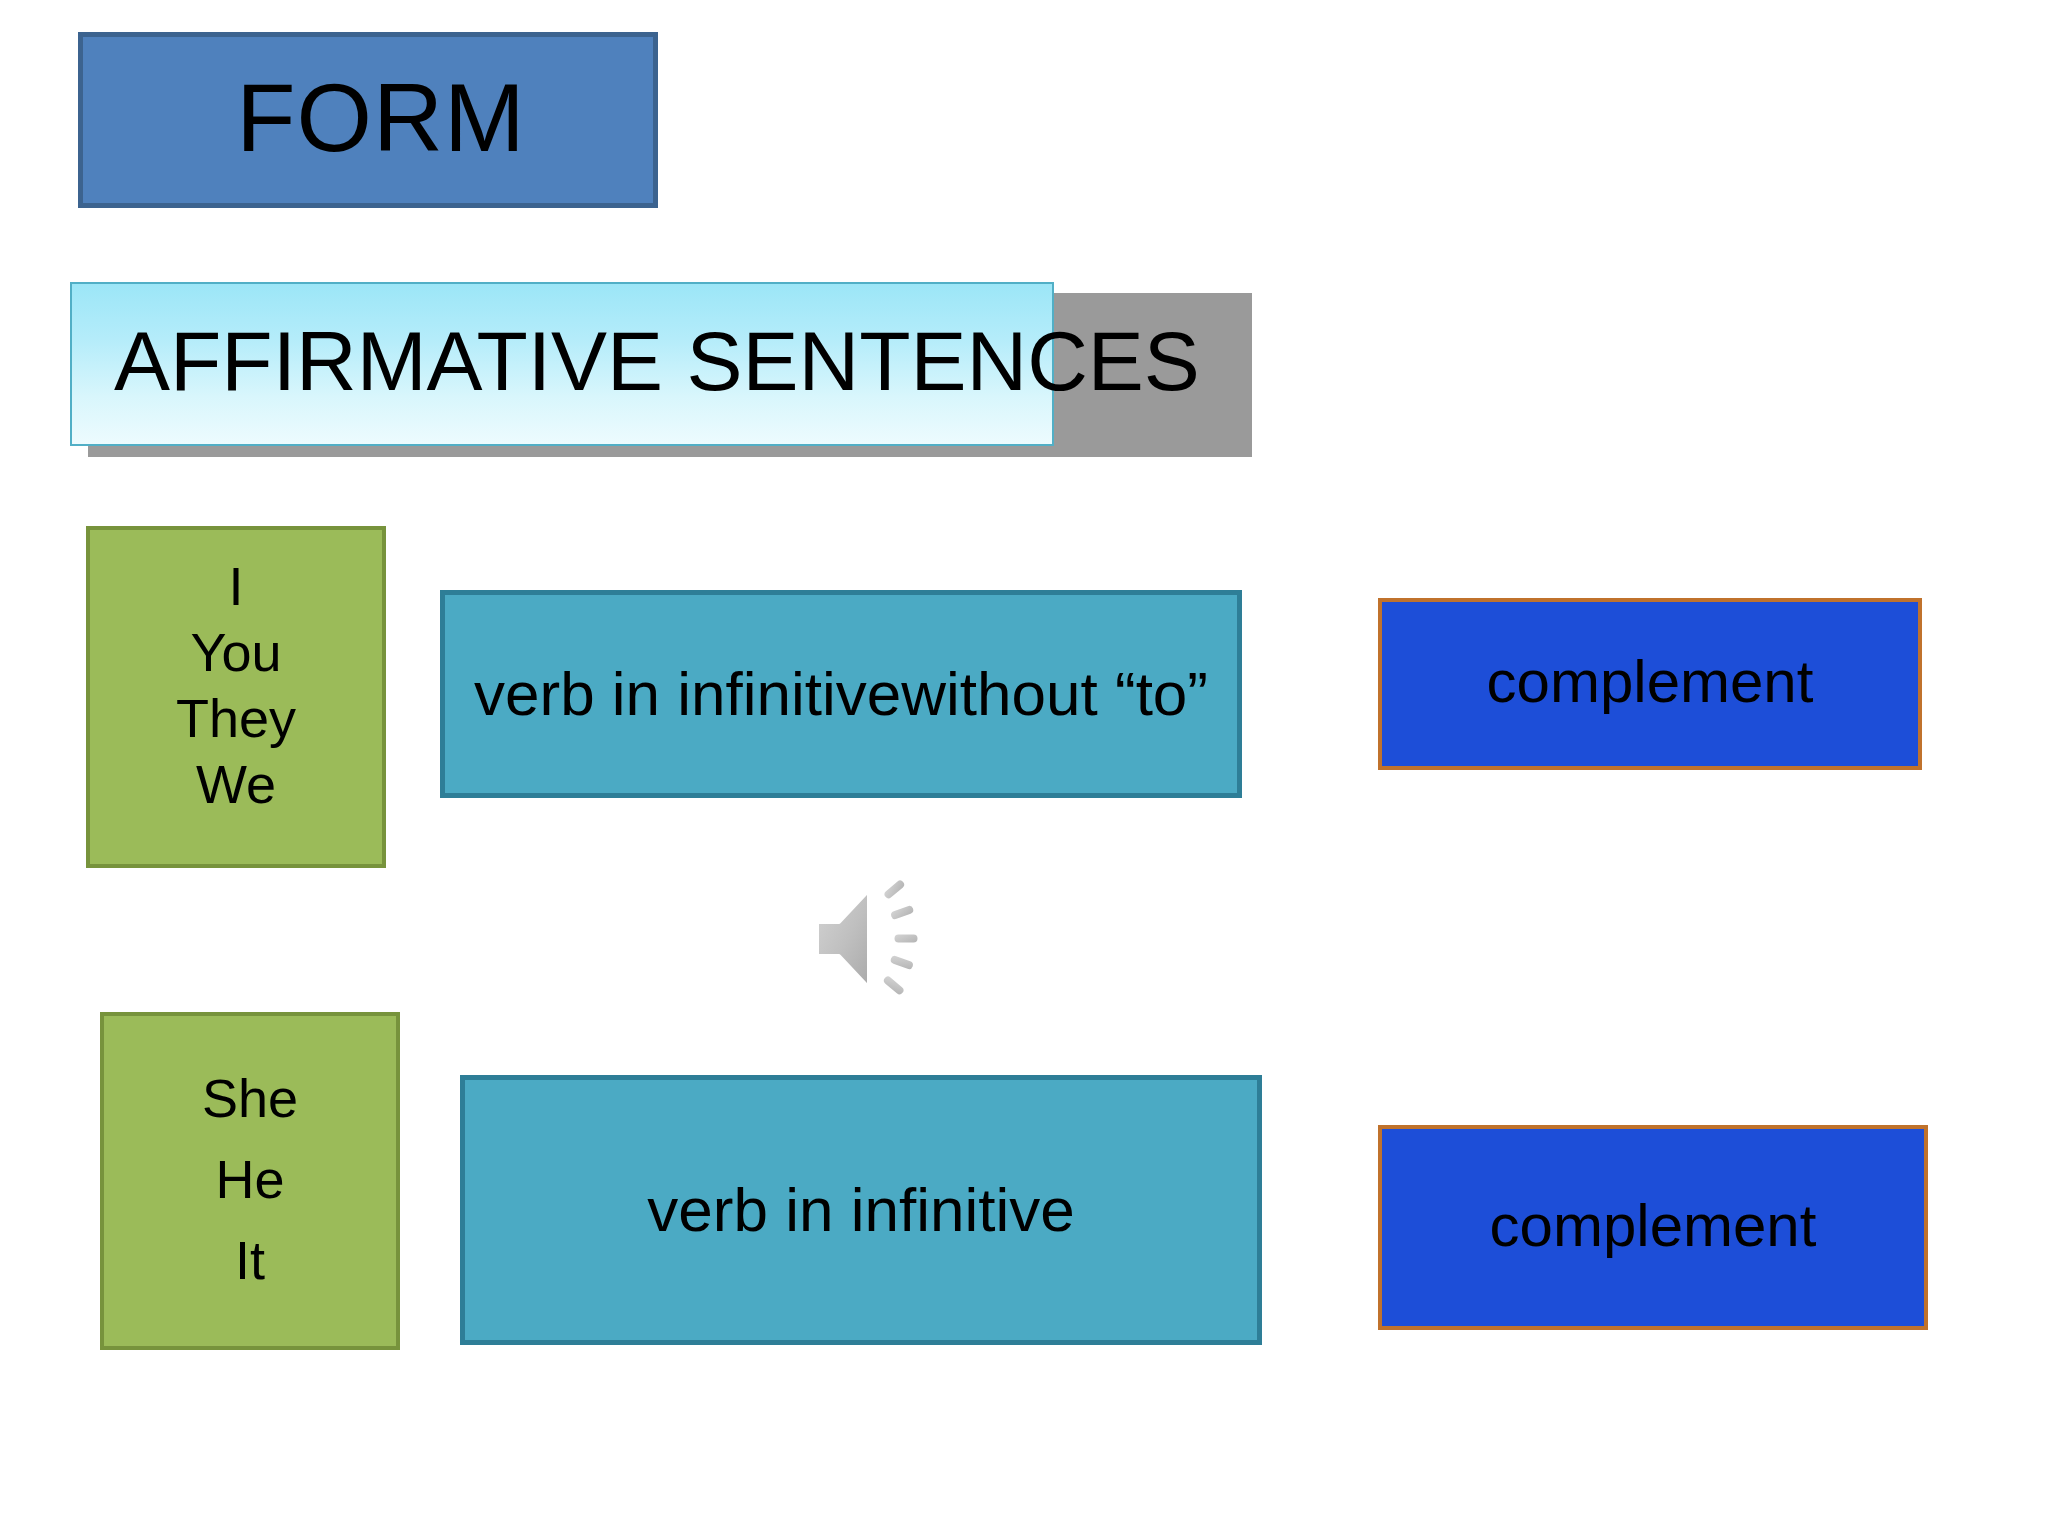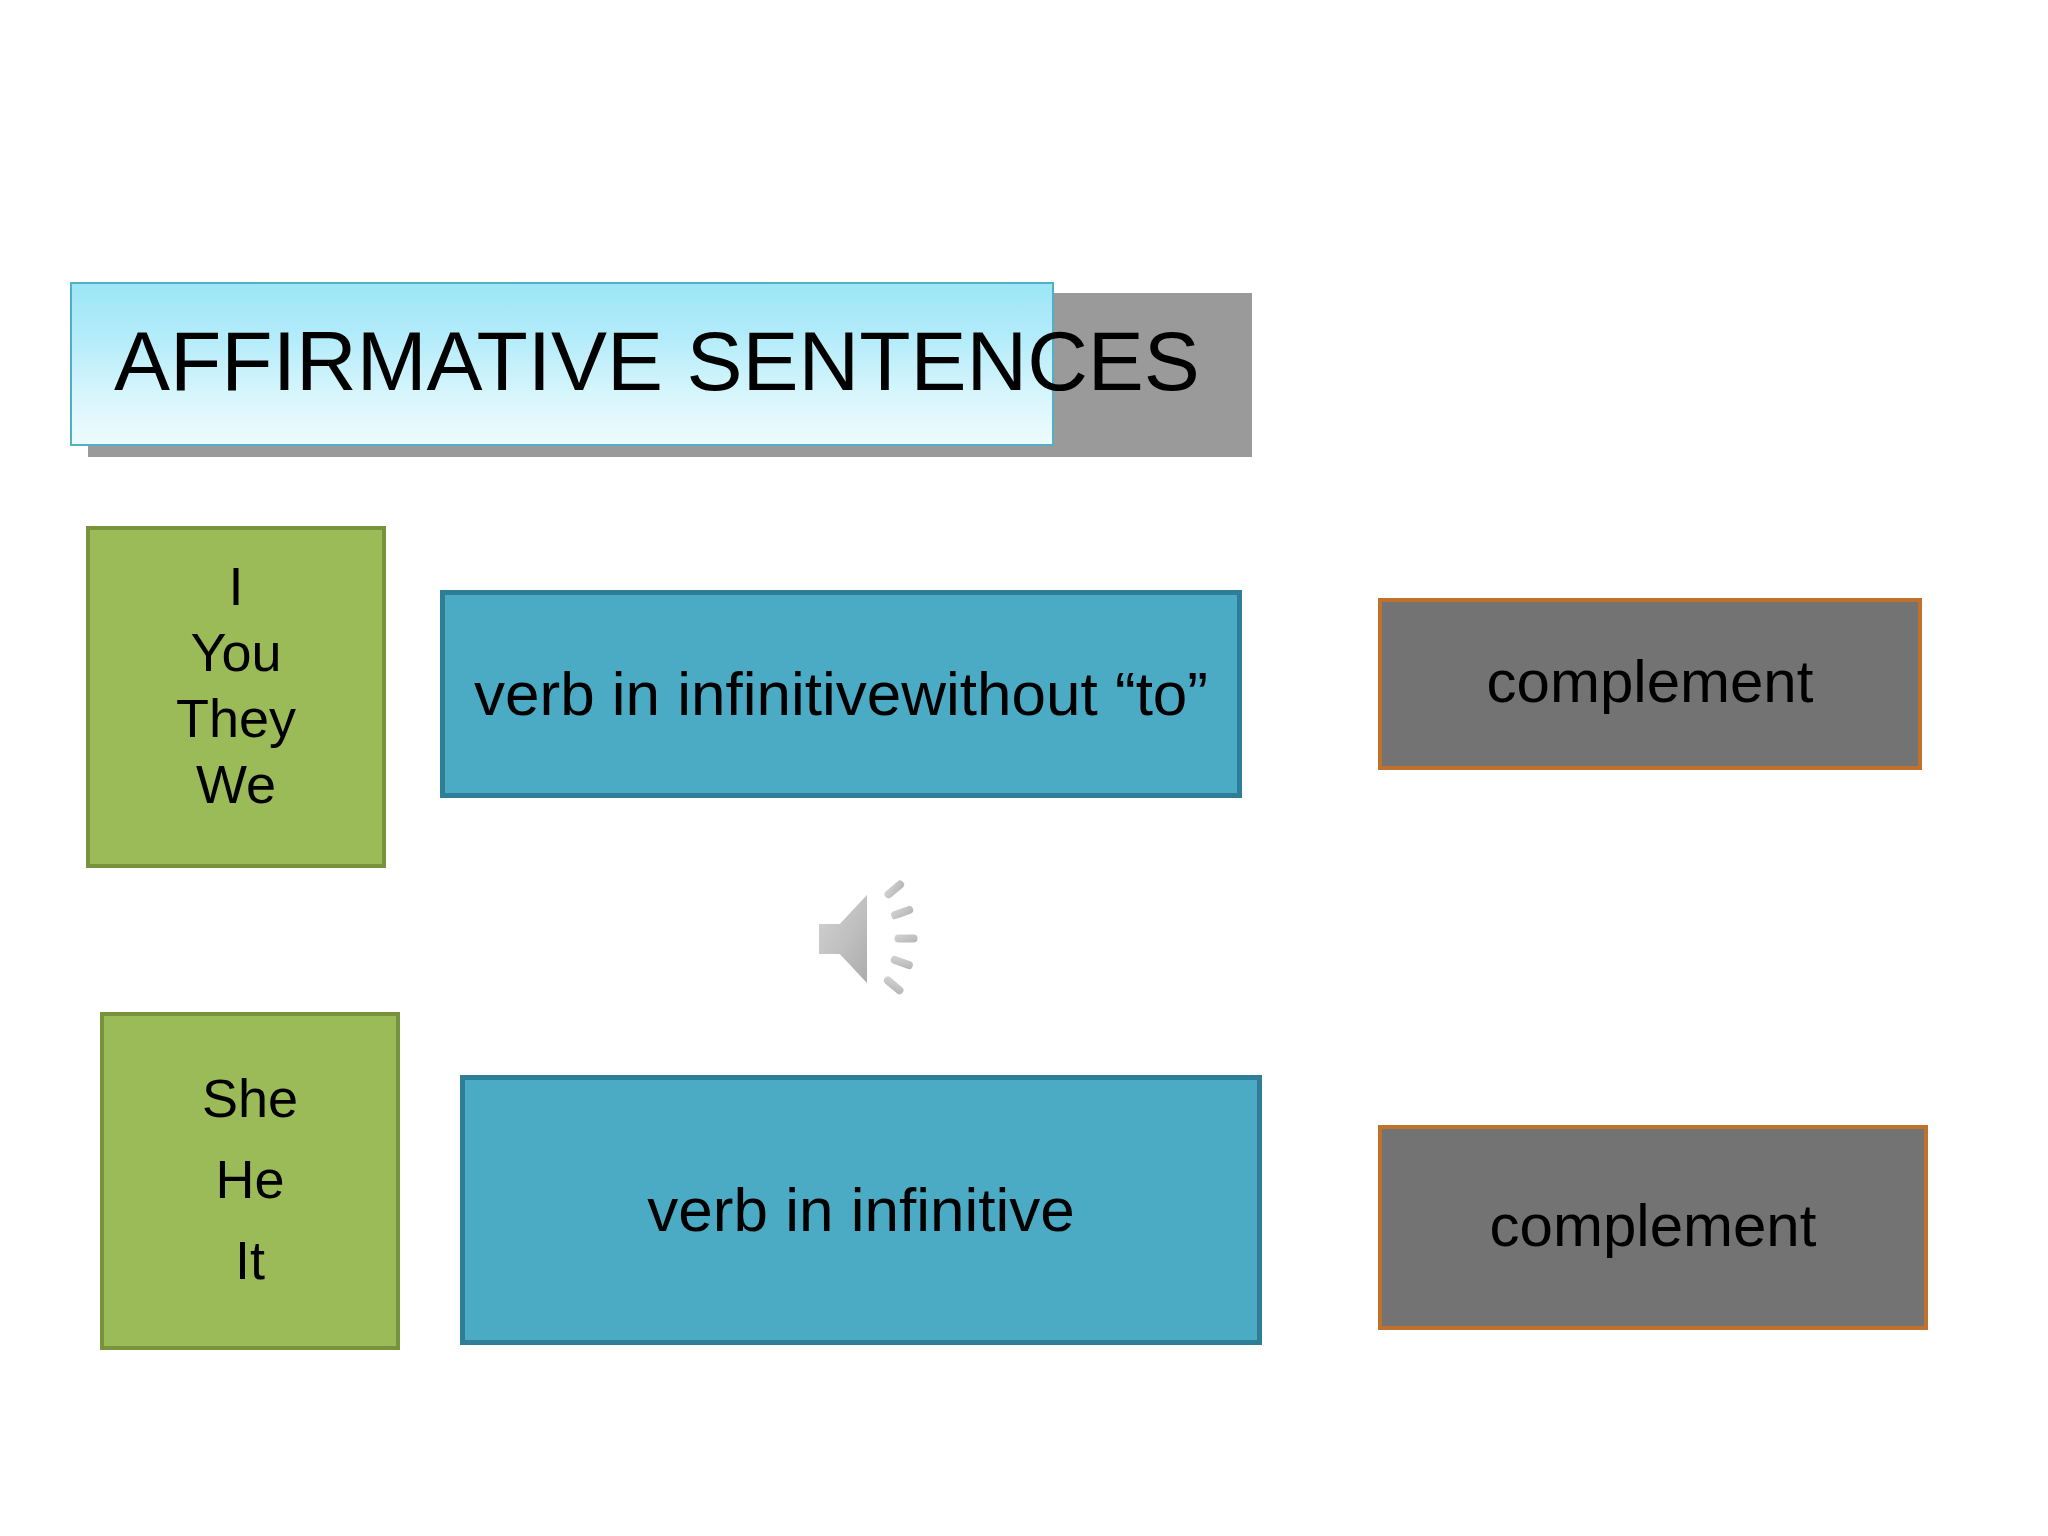--- a/index.html
+++ b/index.html
@@ -164,21 +164,21 @@
   }
   .s-letter {
     color: #FF0000;
     font-weight: 400;
     padding-left: 10px;
   }
 
   
   .complement-box {
     position: absolute;
-    background: #737373;
+    background: #1d4ed8;
     border: 4px solid #C0722C;
     box-sizing: border-box;
     display: flex;
     align-items: center;
     justify-content: center;
     color: #000000;
   }
   .complement-box .complement-label {
     font-size: 60px;
     line-height: 1;
@@ -210,20 +210,23 @@
     display: block;
     width: 160px;
     height: 130px;
   }
 </style>
 </head>
 <body>
 
 <div class="slide">
 
+  <div class="form-box">
+    <span class="form-label">FORM</span>
+  </div>
 
   <div class="banner-wrap">
     <div class="banner-shadow"></div>
     <div class="banner">
       <span class="banner-label">AFFIRMATIVE SENTENCES</span>
     </div>
   </div>
 
   <div class="pron-box pron-box-1">
     <span class="pron-line">I</span>

